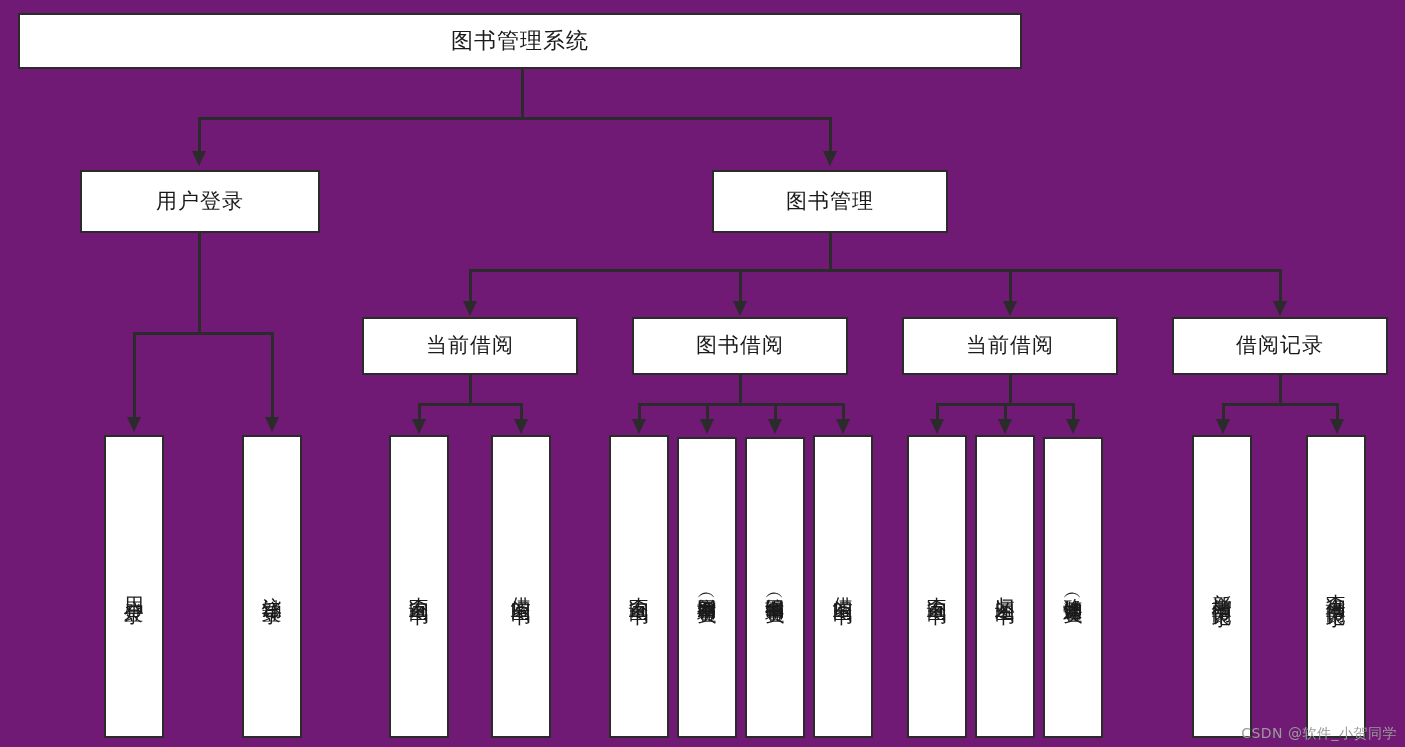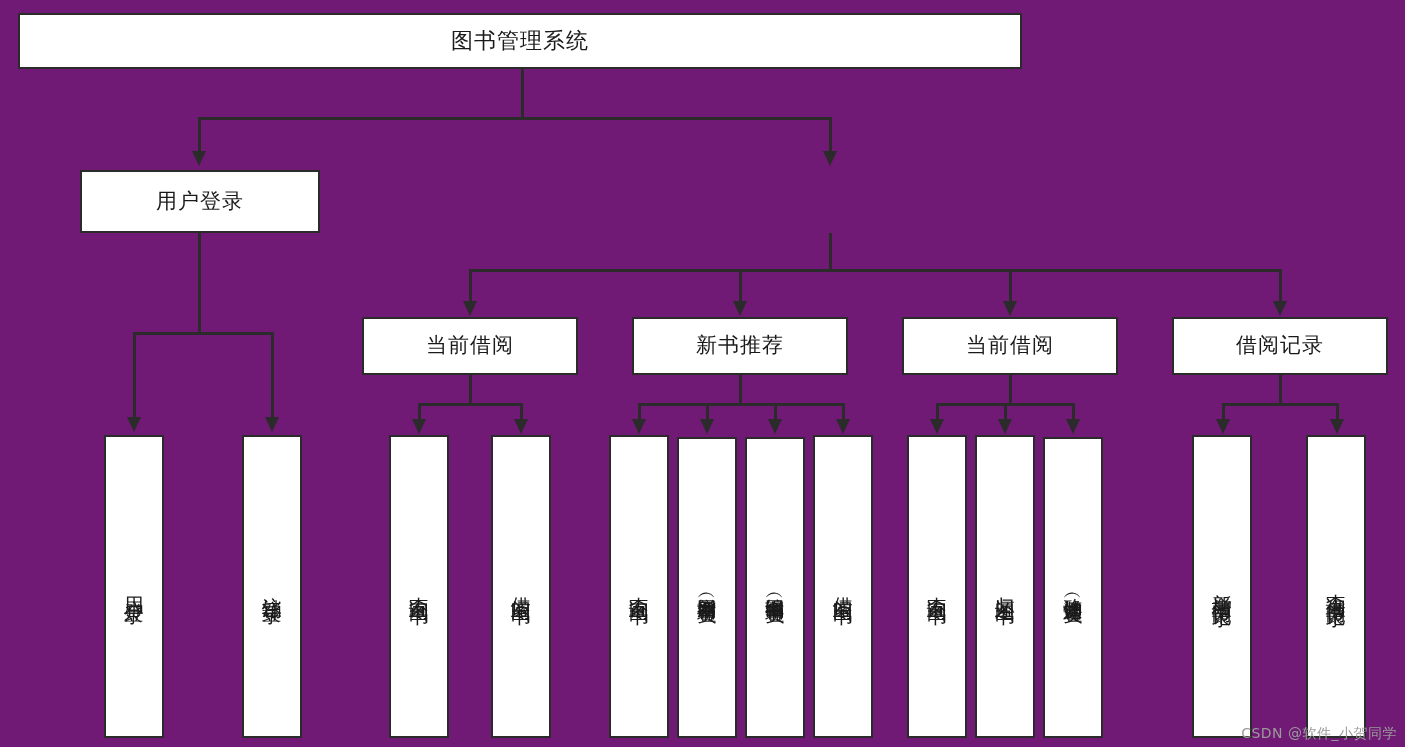--- a/index.html
+++ b/index.html
@@ -98,20 +98,23 @@
 
   <div class="edge v" style="left:198px; top:117px; width:2.5px; height:36px;"></div>
   <div class="arrow" style="left:192px; top:151px;"></div>
   <div class="edge v" style="left:829px; top:117px; width:2.5px; height:36px;"></div>
   <div class="arrow" style="left:823px; top:151px;"></div>
 
   <div class="node h" style="left:80px; top:170px; width:240px; height:63px;">
     <span>用户登录</span>
   </div>
 
+  <div class="node h" style="left:712px; top:170px; width:236px; height:63px;">
+    <span>图书管理</span>
+  </div>
 
   <div class="edge v" style="left:198px; top:233px; width:2.5px; height:101px;"></div>
   <div class="edge h" style="left:133px; top:332px; width:140px; height:2.5px;"></div>
   <div class="edge v" style="left:133px; top:332px; width:2.5px; height:86px;"></div>
   <div class="arrow" style="left:127px; top:417px;"></div>
   <div class="edge v" style="left:271px; top:332px; width:2.5px; height:86px;"></div>
   <div class="arrow" style="left:265px; top:417px;"></div>
 
   <div class="edge v" style="left:829px; top:233px; width:2.5px; height:38px;"></div>
   <div class="edge h" style="left:469px; top:269px; width:812px; height:2.5px;"></div>
@@ -125,21 +128,21 @@
   <div class="edge v" style="left:1009px; top:269px; width:2.5px; height:34px;"></div>
   <div class="arrow" style="left:1003px; top:301px;"></div>
 
   <div class="edge v" style="left:1279px; top:269px; width:2.5px; height:34px;"></div>
   <div class="arrow" style="left:1273px; top:301px;"></div>
 
   <div class="node h" style="left:362px; top:317px; width:216px; height:58px;">
     <span>当前借阅</span>
   </div>
   <div class="node h" style="left:632px; top:317px; width:216px; height:58px;">
-    <span>新书推荐</span>
+    <span>图书借阅</span>
   </div>
   <div class="node h" style="left:902px; top:317px; width:216px; height:58px;">
     <span>当前借阅</span>
   </div>
   <div class="node h" style="left:1172px; top:317px; width:216px; height:58px;">
     <span>借阅记录</span>
   </div>
 
   <div class="edge v" style="left:469px; top:375px; width:2.5px; height:30px;"></div>
   <div class="edge h" style="left:418px; top:403px; width:104px; height:2.5px;"></div>

